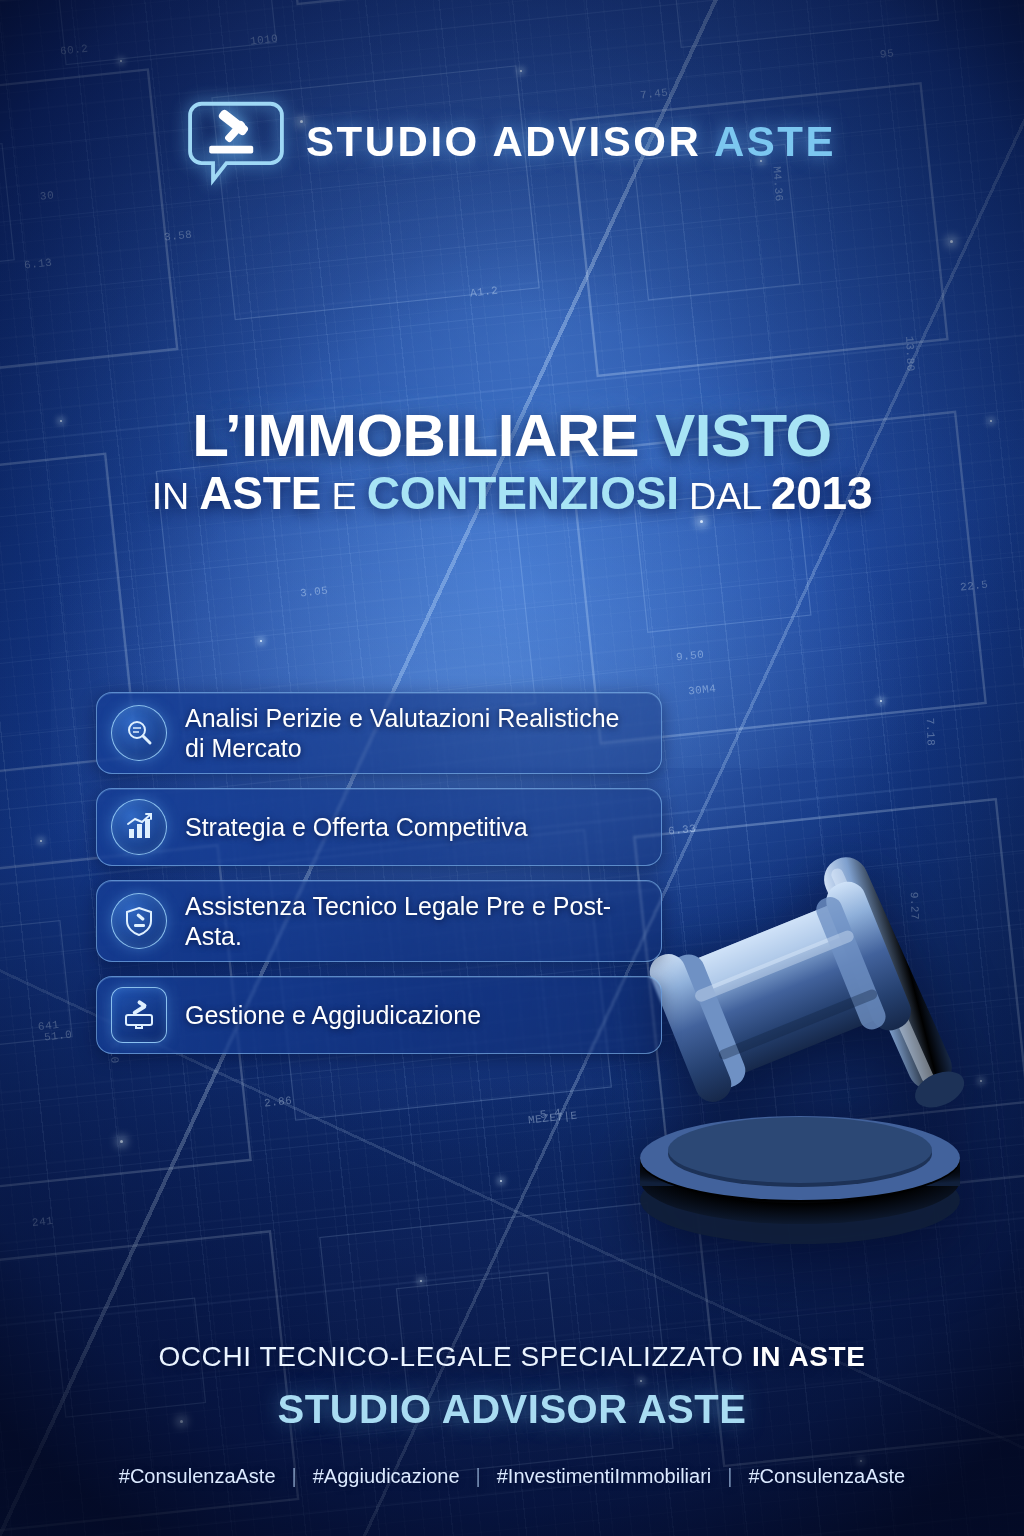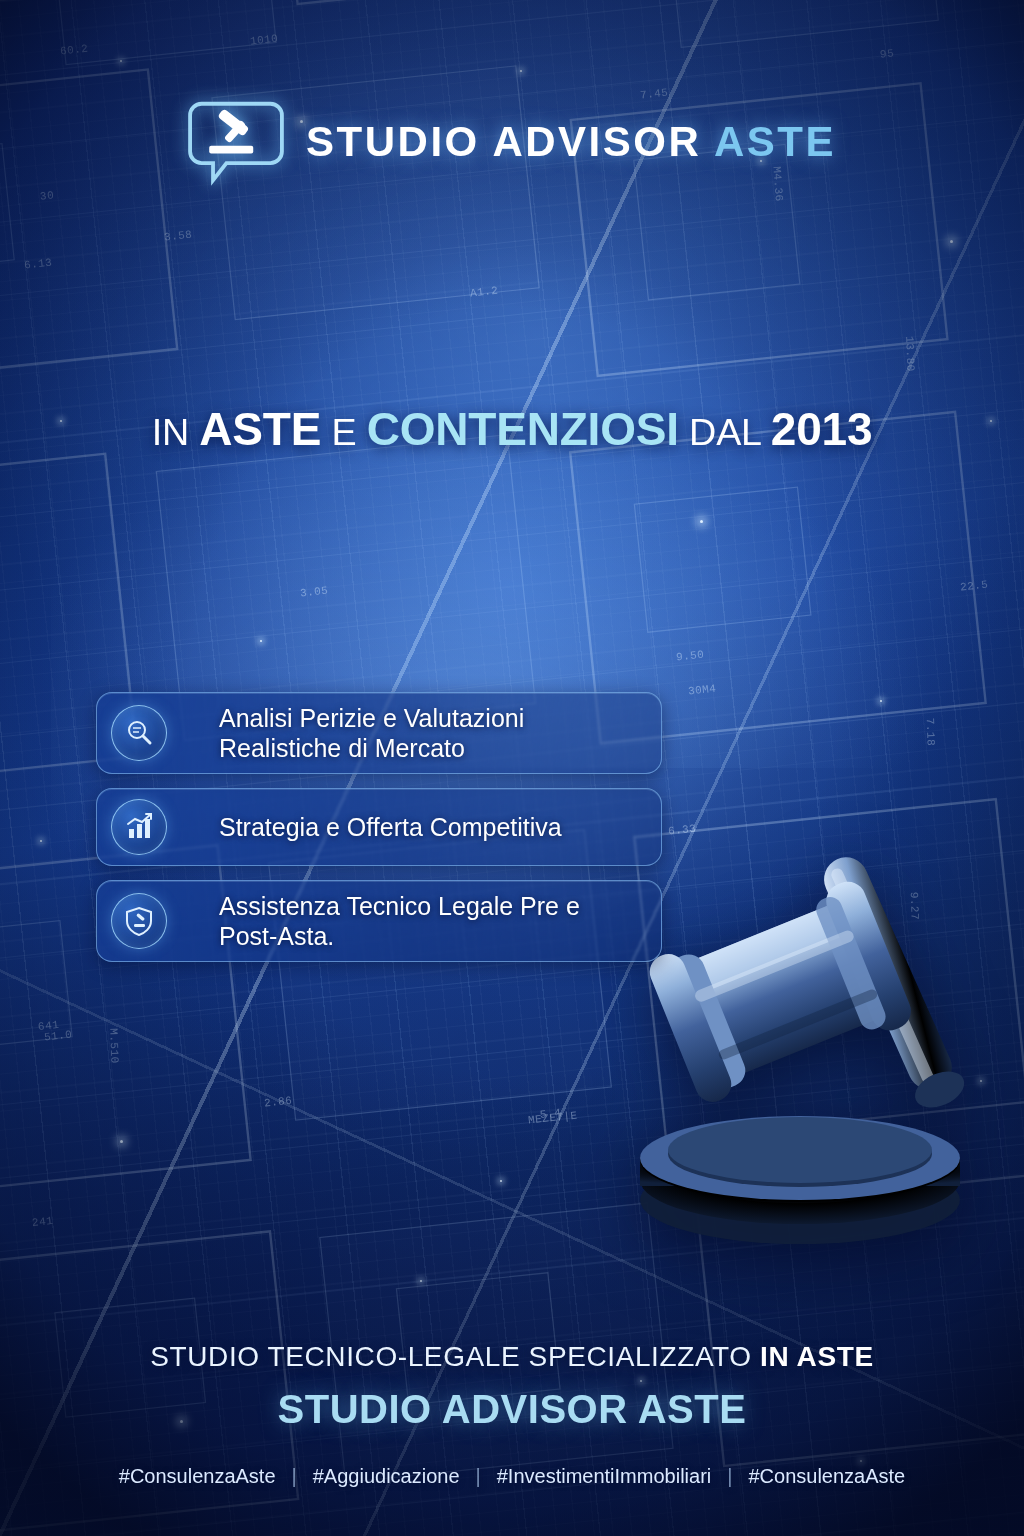--- a/index.html
+++ b/index.html
@@ -134,21 +134,20 @@
     position:relative;
     min-height:78px;
     margin-bottom:14px;
     border-radius:16px;
     border:1.5px solid rgba(150,205,255,0.55);
     background:linear-gradient(100deg, rgba(22,62,150,0.80) 0%, rgba(18,52,132,0.62) 55%, rgba(16,44,115,0.35) 100%);
     box-shadow:0 4px 18px rgba(3,12,45,.45), inset 0 1px 0 rgba(190,225,255,.18);
     display:flex; align-items:center;
     padding:10px 18px 10px 14px;
     backdrop-filter:blur(1px);
-    gap:34px;
   }
   .pill .ico {
     width:56px; height:56px; flex:0 0 56px;
     border-radius:50%;
     border:1.5px solid rgba(160,215,255,0.85);
     background:radial-gradient(circle at 35% 30%, rgba(70,140,235,.55), rgba(14,42,110,.85));
     display:flex; align-items:center; justify-content:center;
     margin-right:18px;
     box-shadow:0 0 14px rgba(110,190,255,.35), inset 0 0 10px rgba(120,190,255,.25);
   }
@@ -294,20 +293,23 @@
           </g>
         </svg>
       </span>
       <span class="logo-text">
         <span>STUDIO ADVISOR</span>
         <span class="accent">ASTE</span>
       </span>
     </div>
 
     <div class="headline">
+      <div class="hl1">
+        <span>L’IMMOBILIARE </span><span class="cy">VISTO</span>
+      </div>
       <div class="hl3">
         <span class="sm">IN </span><b>ASTE</b><span class="sm"> E </span><span class="cy">CONTENZIOSI</span><span class="sm"> DAL </span><b>2013</b>
       </div>
     </div>
 
     <div class="gavel">
       <svg viewBox="0 0 440 460">
         <defs>
           <linearGradient id="mg" x1="0" y1="0" x2="0" y2="1">
             <stop offset="0%" stop-color="#cfe2f8"></stop>
@@ -391,26 +393,37 @@
         <span class="ico">
           <svg viewBox="0 0 32 32" fill="none" stroke="#dff0ff" stroke-width="2">
             <path d="M16 3 L28 7 V16 C28 23 22 28 16 30 C10 28 4 23 4 16 V7 Z"></path>
             <rect x="11" y="19" width="11" height="3" rx="1.2" fill="#dff0ff" stroke="none"></rect>
             <rect x="13" y="10" width="9" height="3.4" rx="1.6" fill="#dff0ff" stroke="none" transform="rotate(40 17 12)"></rect>
           </svg>
         </span>
         <span class="txt">Assistenza Tecnico Legale Pre e Post-Asta.</span>
       </div>
 
+      <div class="pill">
+        <span class="ico sq">
+          <svg viewBox="0 0 32 32" fill="none" stroke="#dff0ff" stroke-width="2">
+            <rect x="3" y="16" width="26" height="10" rx="2"></rect>
+            <path d="M13 26 v3 h6 v-3" stroke-linecap="round"></path>
+            <rect x="9" y="9" width="15" height="4" rx="2" fill="#dff0ff" stroke="none" transform="rotate(-32 16 11)"></rect>
+            <rect x="14" y="3" width="10" height="4" rx="2" fill="#dff0ff" stroke="none" transform="rotate(35 19 5)"></rect>
+          </svg>
+        </span>
+        <span class="txt">Gestione e Aggiudicazione</span>
+      </div>
 
     </div>
 
     <div class="footer">
       <div class="f1">
-        <span>STUDIO TECNICO-LEGALE SPECIALIZZATO </span><b>IN ASTE</b>
+        <span>OCCHI TECNICO-LEGALE SPECIALIZZATO </span><b>IN ASTE</b>
       </div>
       <div class="f2">STUDIO ADVISOR ASTE</div>
     </div>
 
     <div class="tags">
       <span class="tag">#ConsulenzaAste</span>
       <span class="sep">|</span>
       <span class="tag">#Aggiudicazione</span>
       <span class="sep">|</span>
       <span class="tag">#InvestimentiImmobiliari</span>

